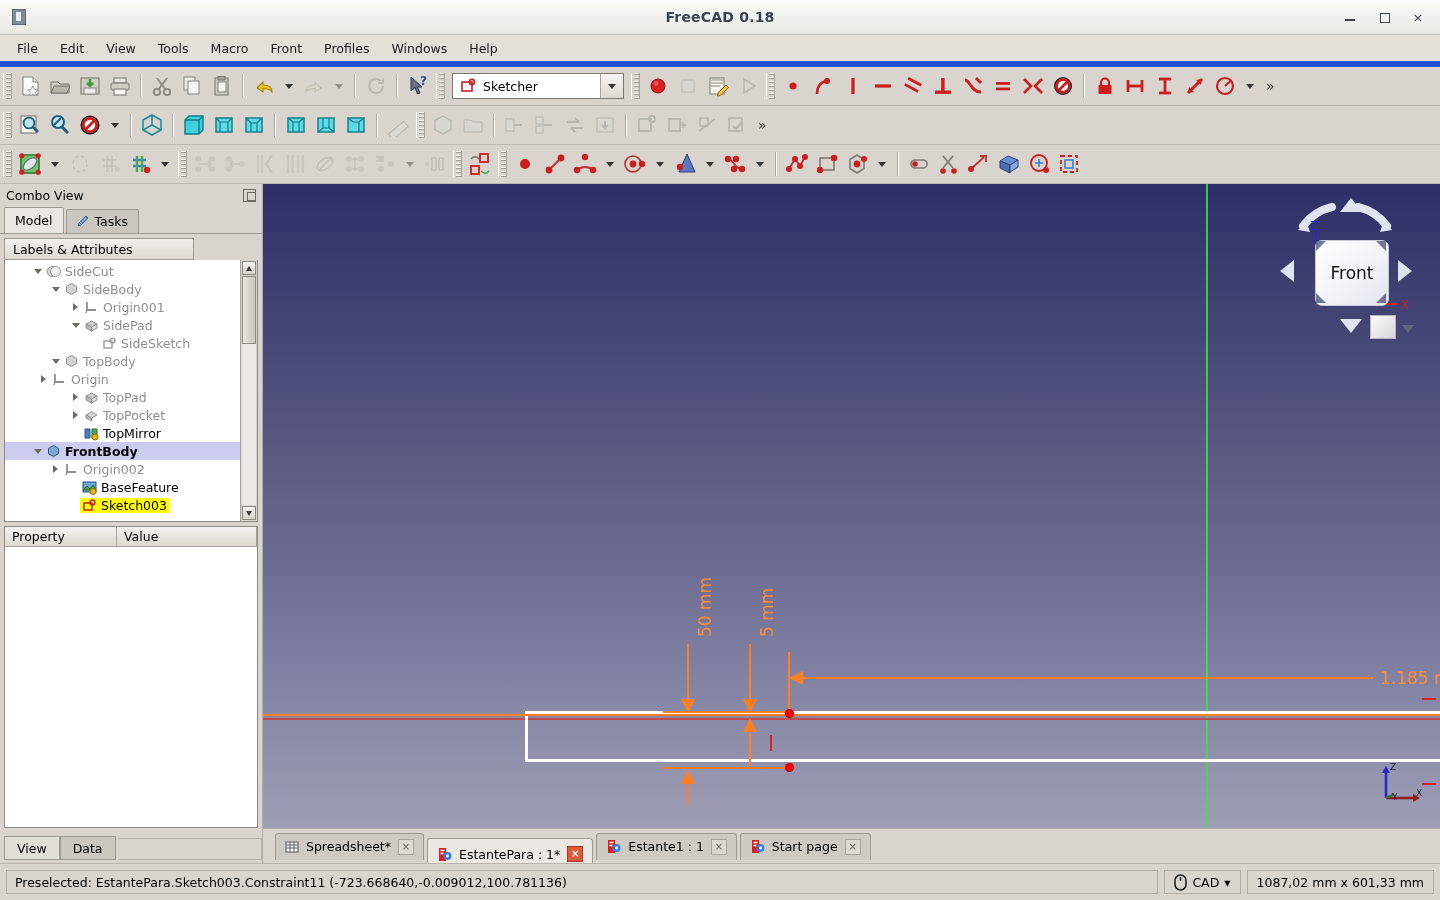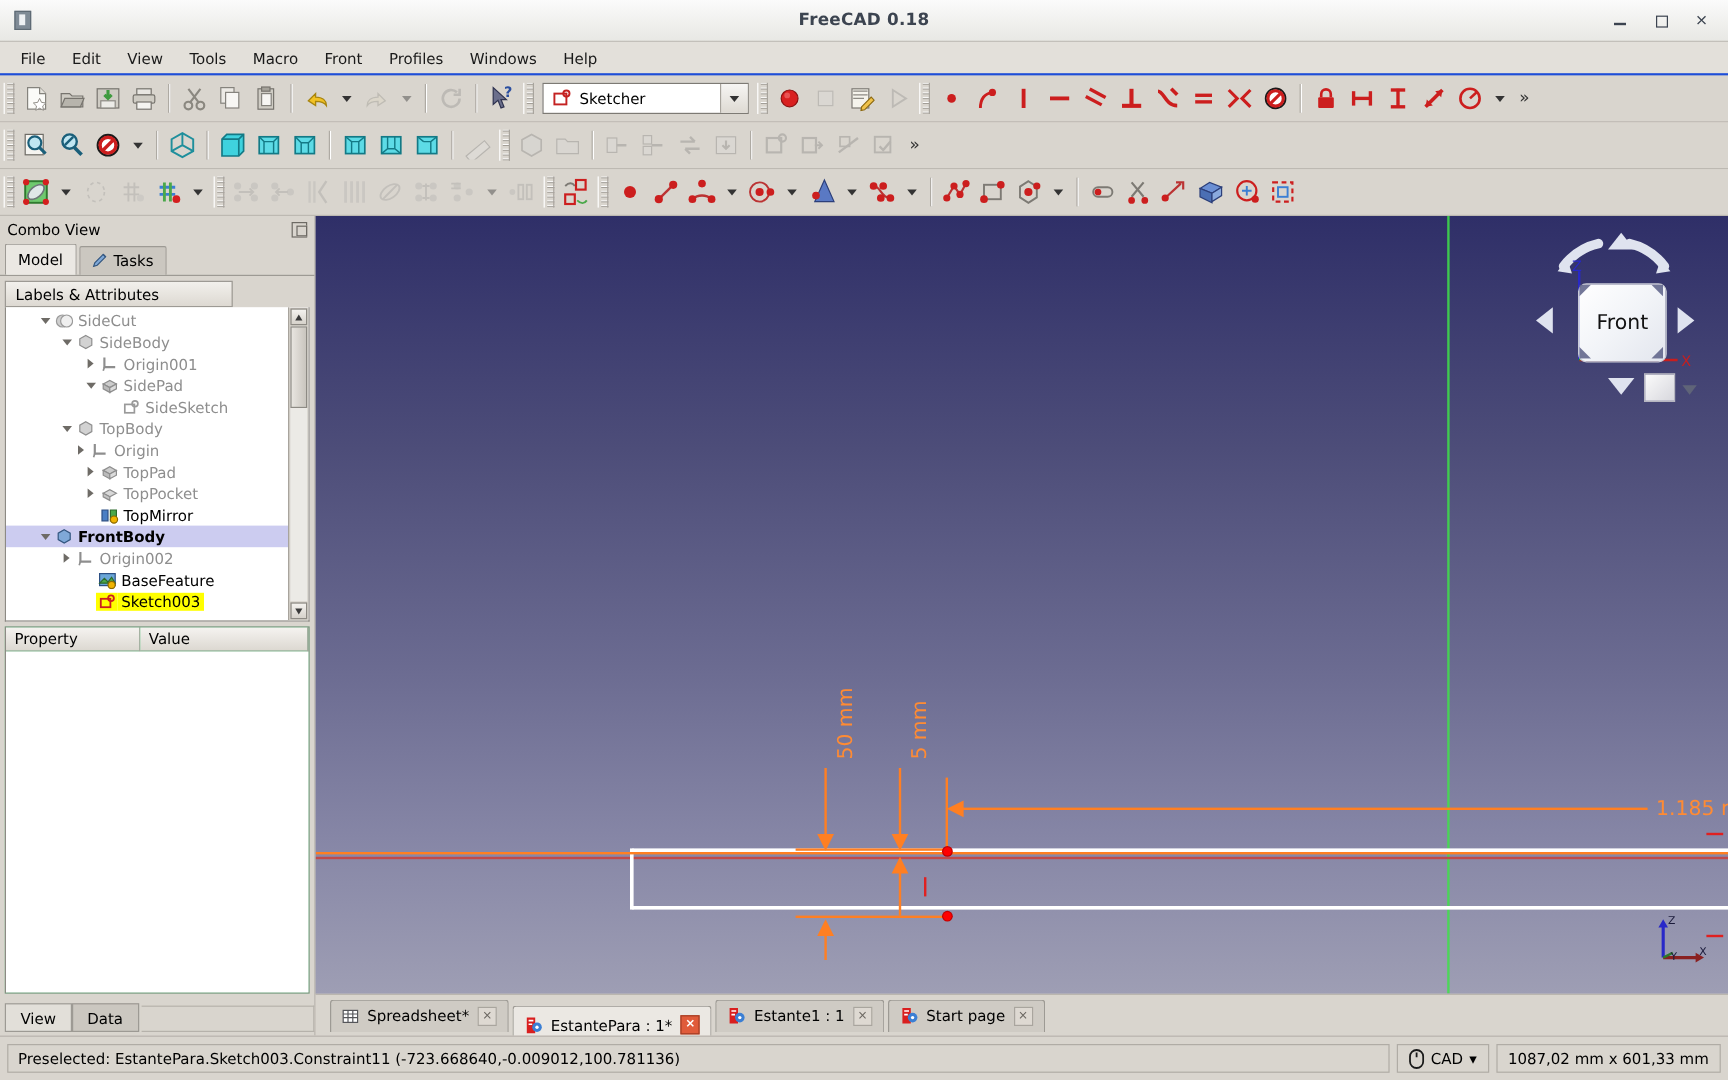--- a/index.html
+++ b/index.html
@@ -26,21 +26,21 @@
   }
   .win-btns{position:absolute;right:8px;top:0;height:34px;display:flex;align-items:center;gap:18px;padding-right:6px;}
   .win-btn{width:16px;height:16px;position:relative;cursor:default;color:#3c4450;font-size:13px;
     display:flex;align-items:center;justify-content:center;line-height:1;}
   .wb-min::after{content:"";position:absolute;bottom:4px;left:3px;width:10px;height:2px;background:#3c4450;}
   .wb-max::after{content:"";position:absolute;left:4px;top:4px;width:8px;height:8px;border:1.5px solid #3c4450;}
 
   
   .menubar{
     height:26px;flex:0 0 26px;display:flex;align-items:center;
-    background:#e3e0da;border-bottom:2px solid #1d4ed8;padding-left:6px;
+    background:#e3e0da;border-bottom:6px solid #1d4ed8;padding-left:6px;
   }
   .menu-item{padding:3px 11px;font-size:12.5px;color:#1a1a1a;cursor:default;}
 
   
   .tbrow{
     display:flex;align-items:center;background:#d9d5ce;
     border-bottom:1px solid #bdb9b2;flex:0 0 auto;
   }
   .tbrow.r1{height:38px;}
   .tbrow.r2{height:38px;}
@@ -107,21 +107,21 @@
     display:flex;flex-direction:column;align-items:center;}
   .vs-btn{width:14px;height:14px;background:linear-gradient(#f4f2ef,#d6d2cb);border:1px solid #8d8a84;
     display:flex;align-items:center;justify-content:center;margin:1px 0;box-sizing:border-box;}
   .vs-up{width:0;height:0;border-left:3.5px solid transparent;border-right:3.5px solid transparent;border-bottom:5px solid #3a3a3a;}
   .vs-dn{width:0;height:0;border-left:3.5px solid transparent;border-right:3.5px solid transparent;border-top:5px solid #3a3a3a;}
   .vs-track{flex:1;width:14px;background:#eceae6;position:relative;}
   .vs-thumb{position:absolute;left:0;top:0;width:14px;height:68px;
     background:linear-gradient(to right,#e8e5e0,#c9c5be);border:1px solid #8d8a84;box-sizing:border-box;}
 
   .prop{margin:4px 4px 0 4px;flex:1 1 auto;display:flex;flex-direction:column;
-    background:#86efac;border:1px solid #8d8a84;min-height:0;}
+    background:#8b5cf6;border:1px solid #8d8a84;min-height:0;}
   .prop-head{display:flex;height:20px;flex:0 0 20px;}
   .prop-head div{background:linear-gradient(#f5f3f0,#dcd8d1);border-right:1px solid #a8a49d;
     border-bottom:1px solid #a8a49d;display:flex;align-items:center;padding-left:7px;font-size:12.5px;}
   .ph1{width:104px;flex:0 0 104px;}
   .ph2{flex:1;}
   .prop-body{flex:1;background:#fff;}
 
   .vdtabs{height:32px;flex:0 0 32px;display:flex;align-items:flex-end;padding:0 0 3px 4px;gap:0;}
   .vdtab{height:22px;padding:0 12px;display:flex;align-items:center;font-size:12.5px;
     background:#cbc7c0;border:1px solid #9d9a94;cursor:default;}
@@ -940,21 +940,21 @@
                 <span class="arr-d"></span>
               </span>
             <span class="ico">
               <svg width="15" height="15" viewBox="0 0 15 15">
                   <path d="M7.5 1.5l5 2.8v5.4l-5 2.8-5-2.8V4.3z" fill="#d2d2d2" stroke="#8e8e8e"></path>
                 </svg>
             </span>
             <span class="lbl">TopBody</span>
           </div>
 
-          <div class="trow grey" style="padding-left:56px">
+          <div class="trow grey" style="padding-left:32px">
             <span class="arr">
                 <span class="arr-r"></span>
               </span>
             <span class="ico">
               <svg width="15" height="15" viewBox="0 0 15 15">
                   <path d="M3 2v8h9" stroke="#8e8e8e" stroke-width="1.8" fill="none"></path>
                   <path d="M3 10l-1 3" stroke="#8e8e8e" stroke-width="1.4"></path>
                 </svg>
             </span>
             <span class="lbl">Origin</span>

